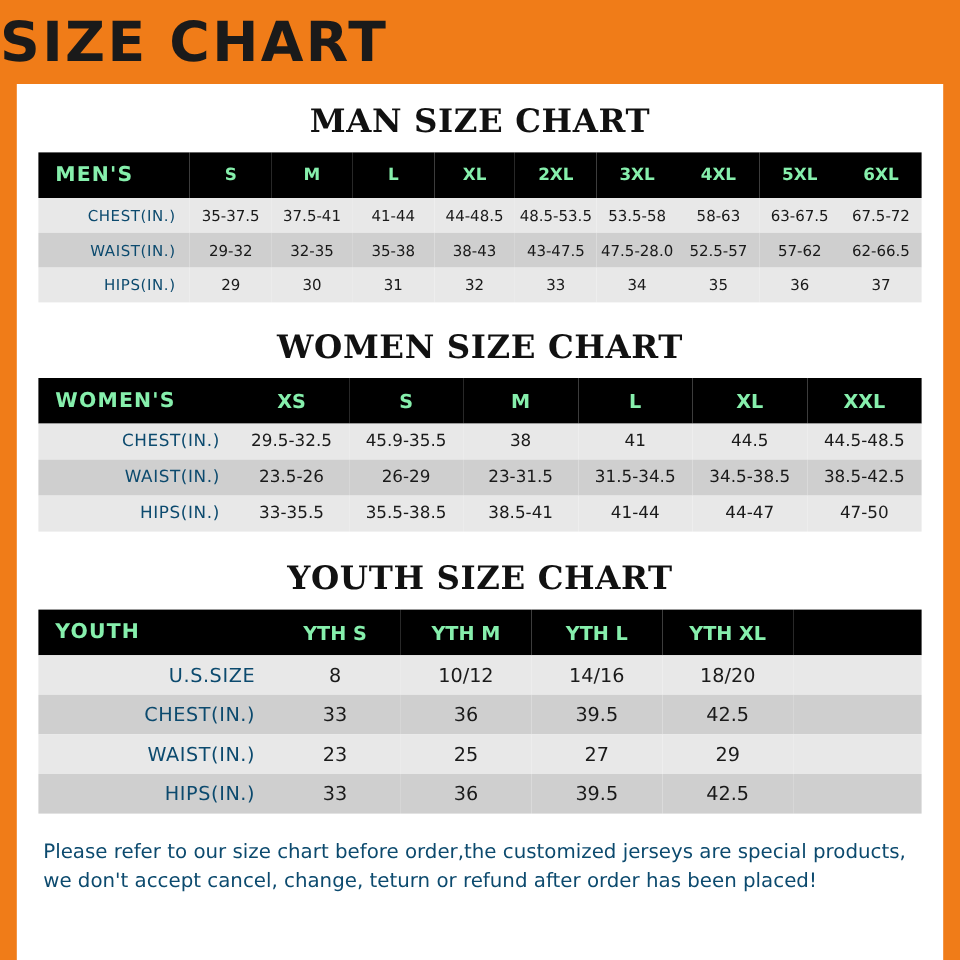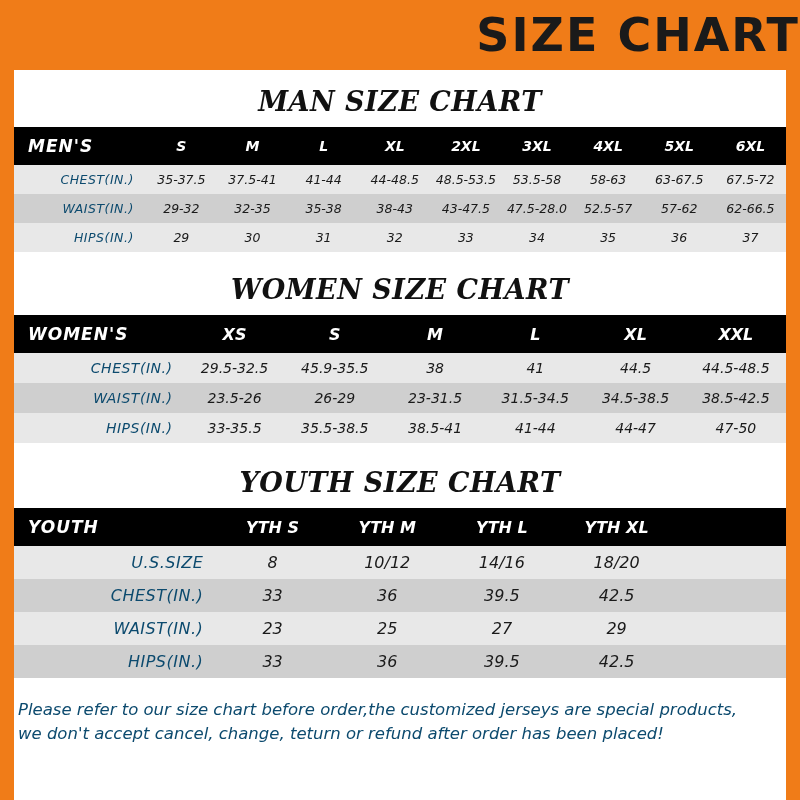--- a/index.html
+++ b/index.html
@@ -20,33 +20,32 @@
     background: #ffffff;
     box-sizing: border-box;
     border-left: 14px solid #f07c18;
     border-right: 14px solid #f07c18;
   }
   .banner {
     height: 70px;
     background: #f07c18;
     display: flex;
     align-items: center;
-    justify-content: flex-end;
+    justify-content: flex-start;
     margin: 0 -14px;
   }
   .banner-title {
     font-family: "DejaVu Sans", sans-serif;
     font-weight: bold;
     font-size: 46px;
     letter-spacing: 2px;
     color: #1a1a1a;
   }
   .content {
-    padding: 0 0;
-    font-style: italic;
+    padding: 0 18px;
   }
   .section-title {
     text-align: center;
     font-family: "DejaVu Serif", serif;
     font-weight: bold;
     font-size: 27px;
     color: #111111;
     letter-spacing: 0.5px;
   }
   .s1-title { margin: 16px 0 10px; }
@@ -60,21 +59,21 @@
   }
   table.chart td, table.chart th {
     text-align: center;
     font-family: "DejaVu Sans", sans-serif;
   }
   
   .chart thead tr {
     background: #000000;
   }
   .chart thead th {
-    color: #ffffff;
+    color: #86efac;
     font-weight: bold;
     padding: 9px 2px;
     font-size: 15px;
   }
   .chart thead th.rowlabel {
     text-align: left;
     padding-left: 14px;
     font-size: 17px;
     letter-spacing: 1px;
   }

